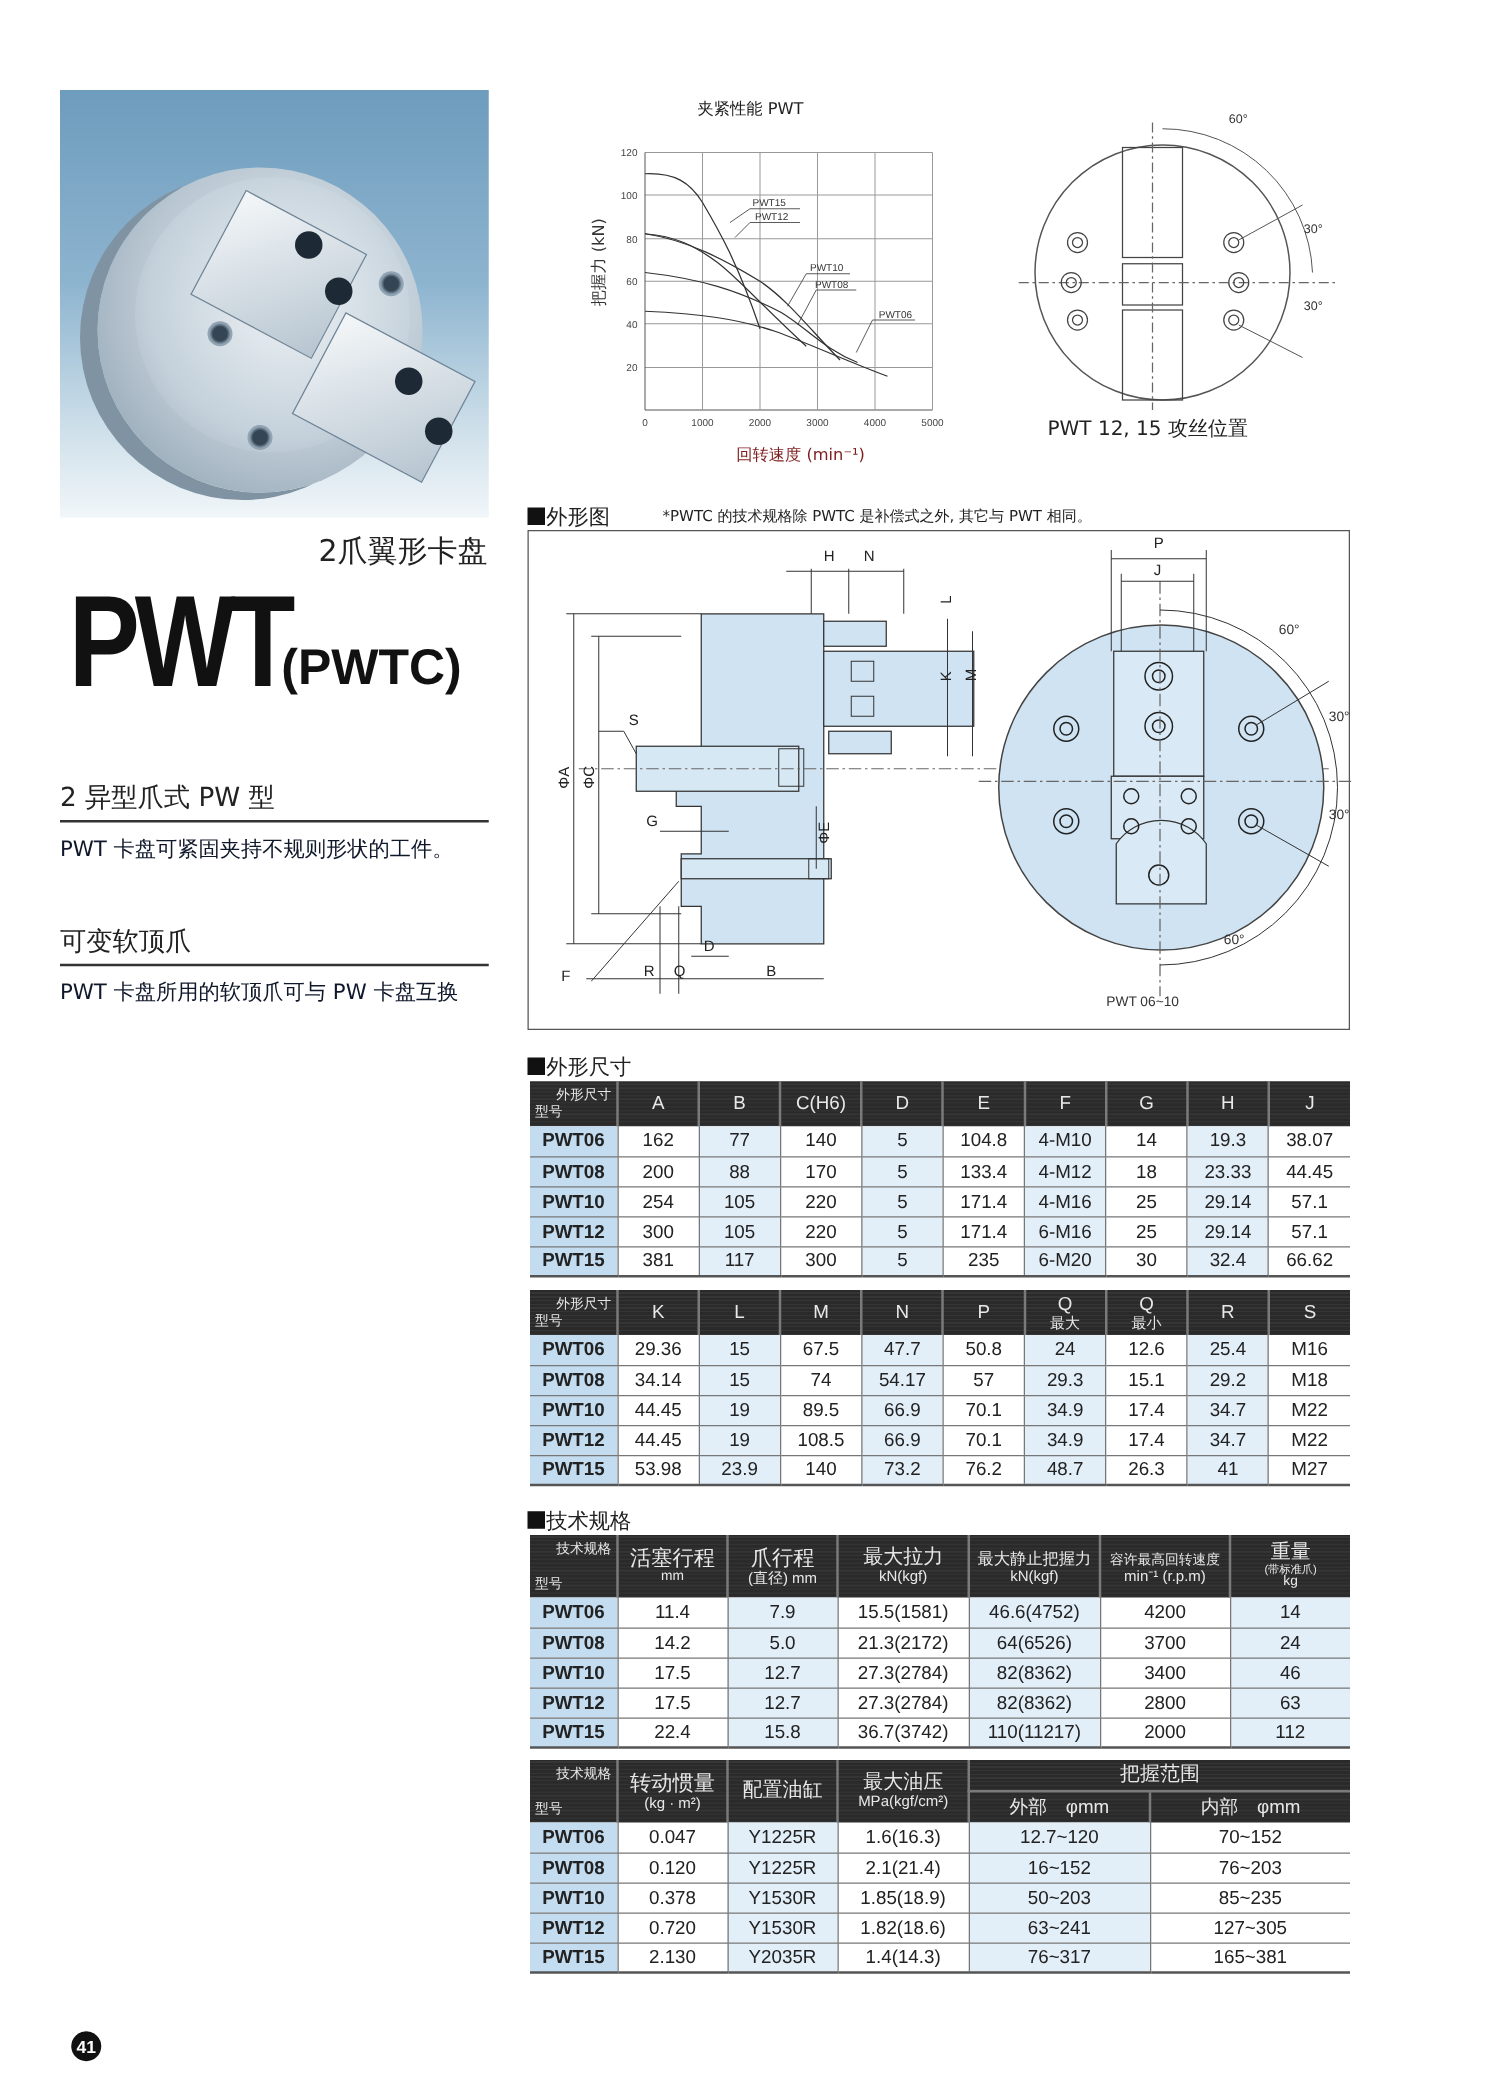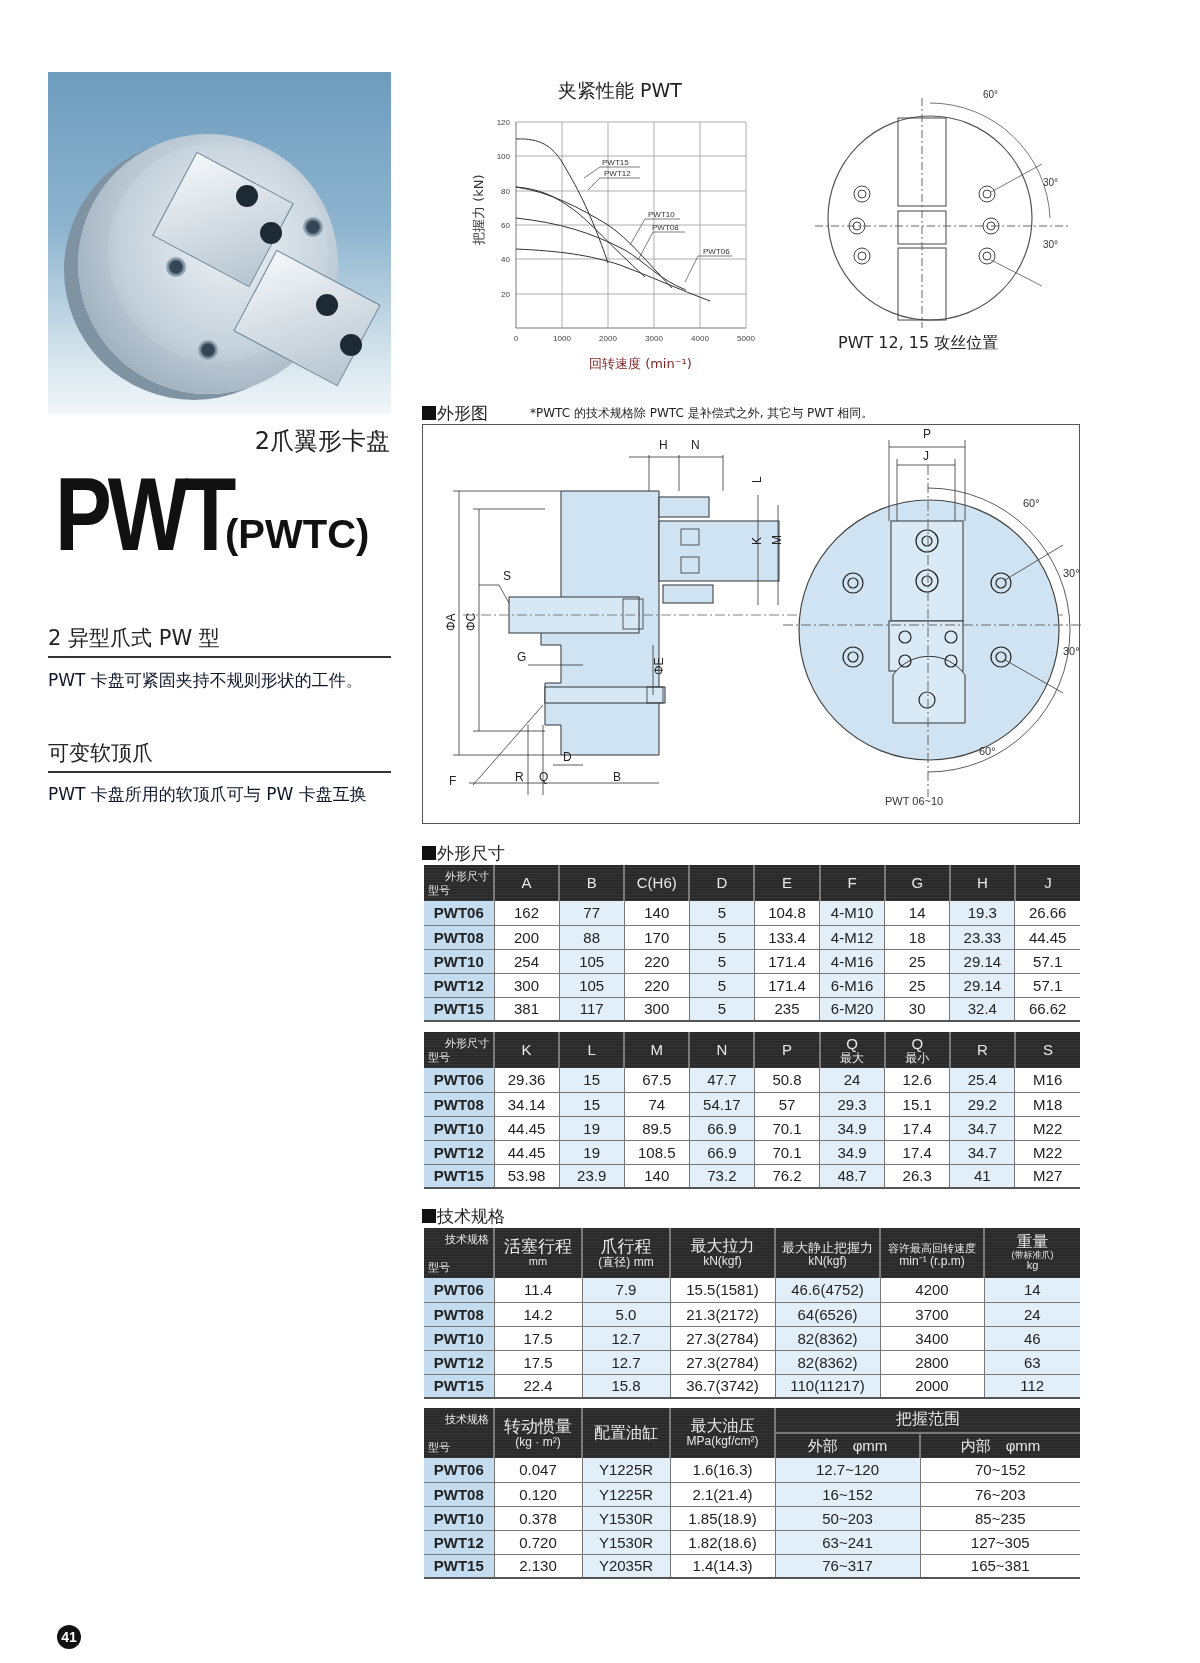--- a/index.html
+++ b/index.html
@@ -48,21 +48,21 @@
     position: absolute; left: 48px; width: 343px; font-size: 17px; line-height: 25px; color: #0f172a;
   }
 
   .page-num {
     position: absolute; left: 57px; top: 1625px; width: 24px; height: 24px; border-radius: 50%;
     background: #111; color: #fff; font-family: "Liberation Sans", sans-serif; font-weight: bold;
     font-size: 14px; text-align: center; line-height: 24px;
   }
 
   
-  .chart-title { position: absolute; left: 558px; top: 78px; font-size: 19px; color: #222; }
+  .chart-title { position: absolute; left: 558px; top: 78px; font-size: 13px; color: #222; }
   .chart-svg { position: absolute; left: 470px; top: 110px; }
   .chart-xlabel { position: absolute; left: 589px; top: 355px; font-size: 13px; color: #7f1d1d; }
   .chart-ylabel {
     position: absolute; left: 470px; top: 245px; font-size: 13px; color: #333;
     transform: rotate(-90deg); transform-origin: left top; white-space: nowrap;
   }
 
   .tap-caption { position: absolute; left: 838px; top: 333px; font-size: 16px; color: #222; }
 
   
@@ -355,21 +355,21 @@
   <tr>
     <td class="model">PWT06</td>
     <td>162</td>
         <td class="alt">77</td>
     <td>140</td>
         <td class="alt">5</td>
     <td>104.8</td>
         <td class="alt">4-M10</td>
     <td>14</td>
         <td class="alt">19.3</td>
-    <td>26.66</td>
+    <td>38.07</td>
   </tr>
   <tr>
     <td class="model">PWT08</td>
     <td>200</td>
         <td class="alt">88</td>
     <td>170</td>
         <td class="alt">5</td>
     <td>133.4</td>
         <td class="alt">4-M12</td>
     <td>18</td>

